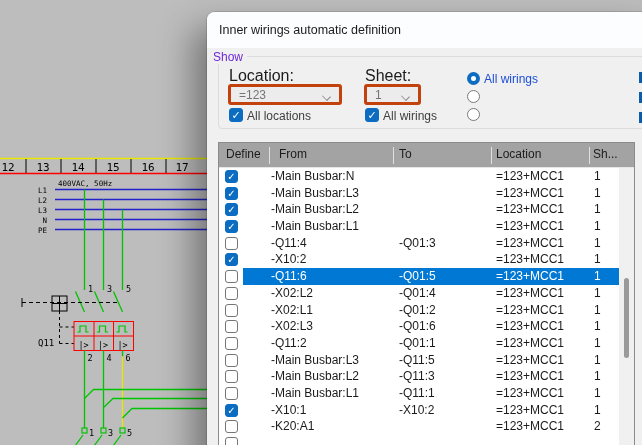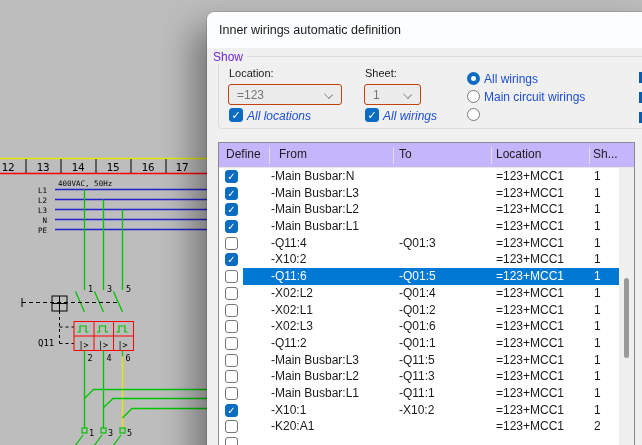--- a/index.html
+++ b/index.html
@@ -25,55 +25,55 @@
     font-size:12.5px;color:#1b1b1b;
   }
   .groupbox{
     position:absolute;left:11px;top:44px;width:500px;height:73px;
     border:1px solid #dcdcdc;border-radius:4px;
   }
   .gb-label{
     position:absolute;left:2px;top:38px;background:#f0f0f0;
     padding:0 4px;font-size:12px;color:#6d28d9;z-index:2;
   }
-  .fld-label{position:absolute;font-size:11px;color:#1b1b1b;}
+  .fld-label{position:absolute;font-size:16px;color:#1b1b1b;}
   .combo{
-    position:absolute;height:21px;background:#ececec;border:1px solid #c2410c;
+    position:absolute;height:21px;background:#ececec;border:3px solid #c2410c;
     border-radius:3px;display:flex;align-items:center;padding:0 8px;
     font-size:12px;color:#757575;
   }
   .combo .chev{
     position:absolute;right:9px;top:6px;width:7px;height:7px;
     border-right:1.4px solid #8a8a8a;border-bottom:1.4px solid #8a8a8a;
     transform:rotate(45deg) scale(1,0.8);
   }
   .cb{
     position:absolute;width:14px;height:14px;border-radius:3px;
     border:1px solid #767676;background:#fff;
   }
   .cb.checked{background:#0b6cc1;border-color:#0b6cc1;}
   .cb.checked::after{
     content:"\2713";color:#fff;font-size:11px;line-height:13px;
     display:block;text-align:center;font-family:"DejaVu Sans",sans-serif;
   }
-  .cb-label{position:absolute;font-size:12px;color:#1d4ed8;font-style:italic;}
+  .cb-label{position:absolute;font-size:12px;color:#404040;}
   .radio{
     position:absolute;left:260px;width:13px;height:13px;border-radius:50%;
     border:1px solid #7a7a7a;background:#fff;
   }
   .radio.on{border:4px solid #0b6cc1;}
   .radio-label{position:absolute;left:277px;font-size:12px;color:#1d4ed8;}
   .sliver{position:absolute;left:432px;width:7px;height:11px;background:#0b5cab;}
 
   
   .tbl{
     position:absolute;left:11px;top:130px;width:417px;height:330px;
     background:#fff;border:1px solid #8b8b8b;
   }
-  .tbl-header{position:absolute;left:0;top:0;right:0;height:25px;background:#c4b5fd;border-bottom:1px solid #e6e6e6;}
+  .tbl-header{position:absolute;left:0;top:0;right:0;height:25px;background:#a3a3a3;border-bottom:1px solid #e6e6e6;}
   .th{position:absolute;top:4px;font-size:12px;color:#1c1c1c;white-space:nowrap;}
   .th-sep{position:absolute;top:4px;width:1px;height:17px;background:#e0e0e0;}
   .rows{position:absolute;left:0;top:25px;right:15px;bottom:0;overflow:hidden;}
   .row{position:relative;height:16.7px;}
   .row .hl{position:absolute;left:24px;right:0;top:0;bottom:0;background:#0078d4;display:none;}
   .row.selected .hl{display:block;}
   .row .cb{left:6px;top:2px;width:13px;height:13px;}
   .row .cb.checked::after{font-size:10px;line-height:12px;}
   .cell{position:absolute;top:1px;font-size:12px;color:#1b1b1b;white-space:nowrap;z-index:1;}
   .row.selected .cell{color:#fff;}
@@ -215,21 +215,20 @@
     <div class="combo" style="left:157px;top:72px;width:57px;">
       <span>1</span>
       <span class="chev"></span>
     </div>
     <div class="cb checked" style="left:158px;top:96px;"></div>
     <span class="cb-label" style="left:176px;top:97px;">All wirings</span>
 
     <div class="radio on" style="top:60px;"></div>
     <span class="radio-label" style="top:60px;">All wirings</span>
     <div class="radio" style="top:78px;"></div>
-    <span class="radio-label" style="top:78px;">Main circuit wirings</span>
     <div class="radio" style="top:96px;"></div>
 
     <div class="sliver" style="top:60px;"></div>
     <div class="sliver" style="top:80px;"></div>
     <div class="sliver" style="top:100px;"></div>
 
     <div class="tbl">
       <div class="tbl-header">
         <span class="th" style="left:7px;">Define</span>
         <span class="th" style="left:60px;">From</span>

